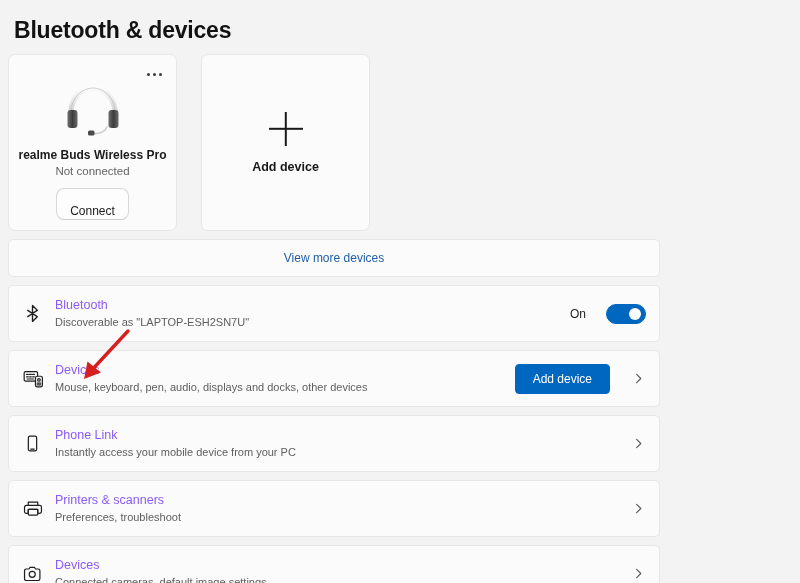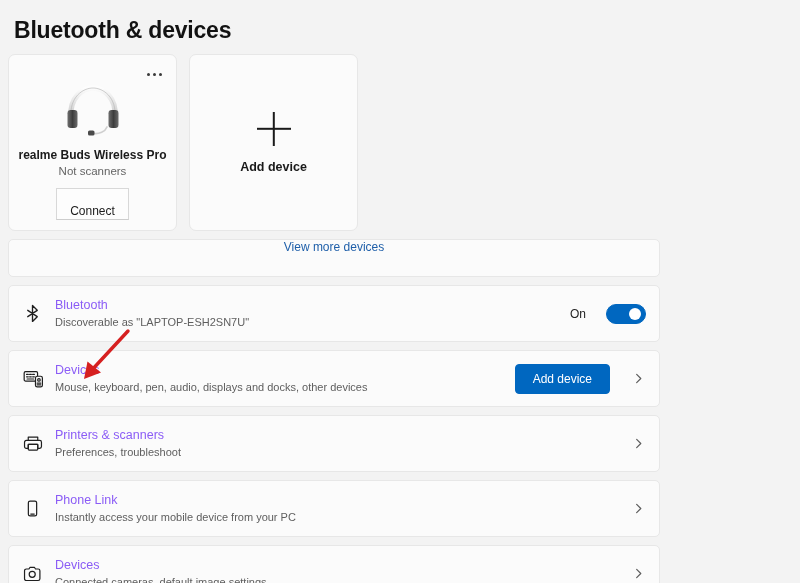--- a/index.html
+++ b/index.html
@@ -30,21 +30,21 @@
     font-weight: 600;
     letter-spacing: -0.2px;
     color: #121212;
     padding: 14px 0 0 6px;
     line-height: 32px;
   }
 
   
   .cards-row {
     display: flex;
-    gap: 12px;
+    gap: 24px;
     margin-top: 8px;
   }
 
   .device-card {
     position: relative;
     width: 169px;
     height: 177px;
     background: #fbfbfb;
     border: 1px solid #e7e7e7;
     border-radius: 7px;
@@ -98,21 +98,21 @@
   }
 
   .connect-btn {
     margin-top: 9px;
     min-width: 66px;
     height: 26px;
     padding: 15px 13px;
     background: #fdfdfd;
     border: 1px solid #d8d8d8;
     border-bottom-color: #cdcdcd;
-    border-radius: 0;
+    border-radius: 8px;
     font-family: inherit;
     font-size: 12px;
     color: #1b1b1b;
     cursor: pointer;
   }
 
   
   .add-card {
     justify-content: center;
   }
@@ -148,20 +148,21 @@
   .panel {
     background: #fbfbfb;
     border: 1px solid #e7e7e7;
     border-radius: 5px;
     margin-top: 8px;
   }
 
   .view-more {
     height: 36px;
     display: flex;
+    align-items: center;
     justify-content: center;
     cursor: pointer;
   }
   .view-more span {
     font-size: 12px;
     color: #1f5fa9;
   }
 
   .setting-row {
     height: 55px;
@@ -292,21 +293,21 @@
         <path d="M6 33 C4 12 18 3 28 3 C38 3 52 12 50 33" fill="none" stroke="#b4b4b4" stroke-width="0.8" stroke-linecap="round" opacity="0.8"></path>
 
         <rect x="2.5" y="25" width="10" height="18" rx="3.2" fill="url(#cupg)"></rect>
         <rect x="43.5" y="25" width="10" height="18" rx="3.2" fill="url(#cupg)"></rect>
 
         <path d="M42 42 C40 47 34 49 29 48.5" fill="none" stroke="#cfcfcf" stroke-width="1.7" stroke-linecap="round"></path>
         <rect x="23" y="45.5" width="6.5" height="5" rx="1.6" fill="#4a4a4a"></rect>
       </svg>
 
       <div class="card-name">realme Buds Wireless Pro</div>
-      <div class="card-status">Not scanners</div>
+      <div class="card-status">Not connected</div>
       <button class="connect-btn">Connect</button>
     </div>
 
     <div class="device-card add-card">
       <div class="plus-glyph"></div>
       <div class="add-label">Add device</div>
     </div>
 
   </div>
 
@@ -358,51 +359,51 @@
             <path d="M4 1.5 L8.5 6 L4 10.5"></path>
           </svg>
         </span>
       </div>
     </div>
   </div>
 
   <div class="panel">
     <div class="setting-row">
       <div class="row-icon">
-        <svg width="20" height="19" viewBox="0 0 22 22" fill="none" stroke="#1f1f1f" stroke-width="1.4" stroke-linejoin="round" stroke-linecap="round">
-          <path d="M5.5 7.5V3.6h11v3.9"></path>
-          <path d="M3.2 7.5h15.6a2 2 0 0 1 2 2v5.1a2 2 0 0 1-2 2h-2.3V12H5.5v4.6H3.2a2 2 0 0 1-2-2V9.5a2 2 0 0 1 2-2z"></path>
-          <rect x="5.5" y="12" width="11" height="6.6" rx="1"></rect>
+        <svg width="19" height="19" viewBox="0 0 22 22" fill="none" stroke="#1f1f1f" stroke-width="1.4" stroke-linejoin="round" stroke-linecap="round">
+          <rect x="6.2" y="2.4" width="9.6" height="17.2" rx="2"></rect>
+          <path d="M9 17.4h4"></path>
         </svg>
       </div>
       <div class="row-text">
-        <div class="row-title">Printers &amp; scanners</div>
-        <div class="row-sub">Preferences, troubleshoot</div>
+        <div class="row-title">Phone Link</div>
+        <div class="row-sub">Instantly access your mobile device from your PC</div>
       </div>
       <div class="row-right">
         <span class="chevron">
           <svg width="11" height="11" viewBox="0 0 12 12" fill="none" stroke="currentColor" stroke-width="1.3" stroke-linecap="round" stroke-linejoin="round">
             <path d="M4 1.5 L8.5 6 L4 10.5"></path>
           </svg>
         </span>
       </div>
     </div>
   </div>
 
   <div class="panel">
     <div class="setting-row">
       <div class="row-icon">
-        <svg width="19" height="19" viewBox="0 0 22 22" fill="none" stroke="#1f1f1f" stroke-width="1.4" stroke-linejoin="round" stroke-linecap="round">
-          <rect x="6.2" y="2.4" width="9.6" height="17.2" rx="2"></rect>
-          <path d="M9 17.4h4"></path>
+        <svg width="20" height="19" viewBox="0 0 22 22" fill="none" stroke="#1f1f1f" stroke-width="1.4" stroke-linejoin="round" stroke-linecap="round">
+          <path d="M5.5 7.5V3.6h11v3.9"></path>
+          <path d="M3.2 7.5h15.6a2 2 0 0 1 2 2v5.1a2 2 0 0 1-2 2h-2.3V12H5.5v4.6H3.2a2 2 0 0 1-2-2V9.5a2 2 0 0 1 2-2z"></path>
+          <rect x="5.5" y="12" width="11" height="6.6" rx="1"></rect>
         </svg>
       </div>
       <div class="row-text">
-        <div class="row-title">Phone Link</div>
-        <div class="row-sub">Instantly access your mobile device from your PC</div>
+        <div class="row-title">Printers &amp; scanners</div>
+        <div class="row-sub">Preferences, troubleshoot</div>
       </div>
       <div class="row-right">
         <span class="chevron">
           <svg width="11" height="11" viewBox="0 0 12 12" fill="none" stroke="currentColor" stroke-width="1.3" stroke-linecap="round" stroke-linejoin="round">
             <path d="M4 1.5 L8.5 6 L4 10.5"></path>
           </svg>
         </span>
       </div>
     </div>
   </div>

